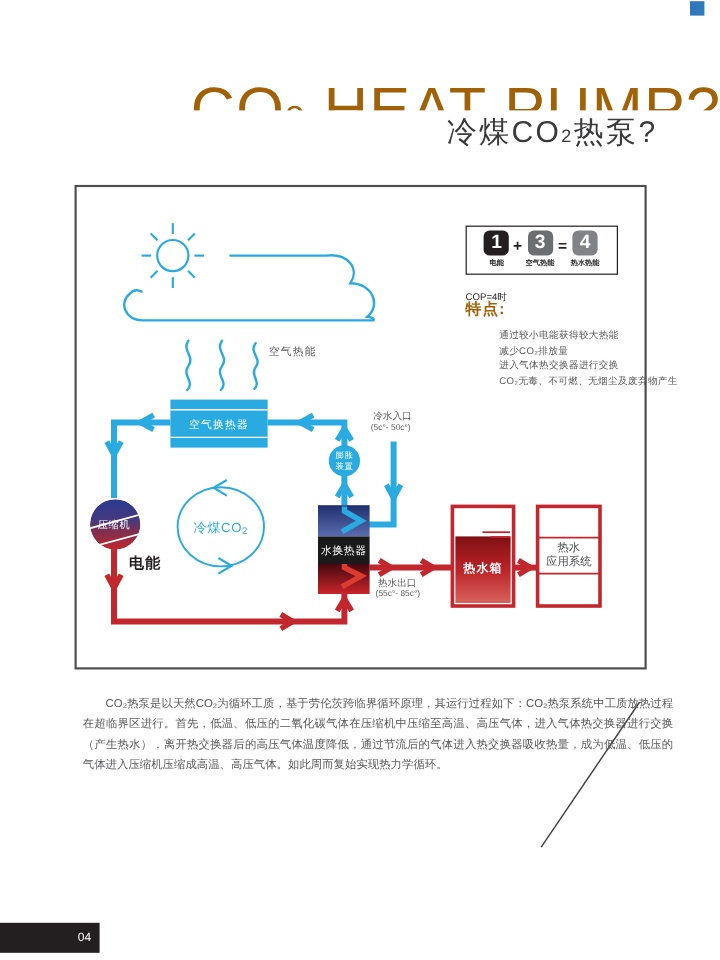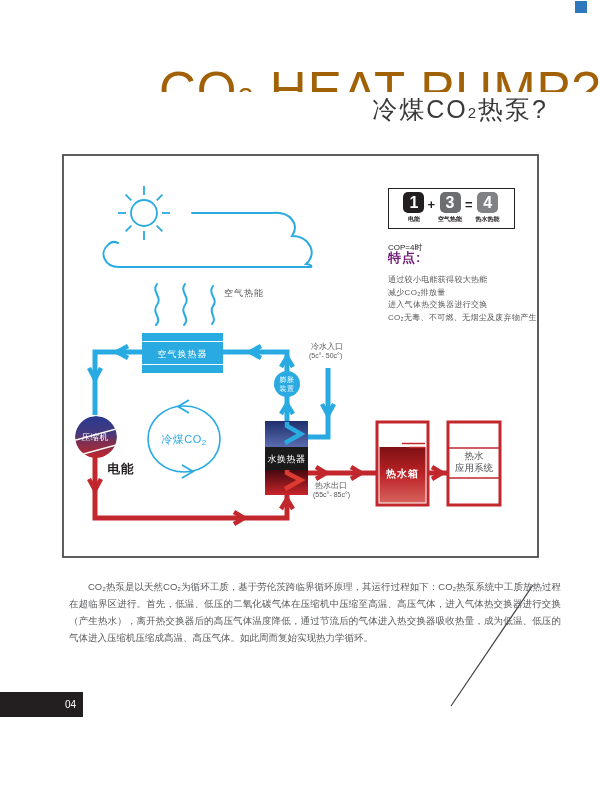--- a/index.html
+++ b/index.html
@@ -23,29 +23,29 @@
   .term{display:flex;flex-direction:column;align-items:center;}
   .num-sq{width:21px;height:21px;border-radius:5px;color:#fff;font-weight:bold;font-size:16px;
           display:flex;align-items:center;justify-content:center;}
   .sq1{background:#231F20;} .sq2{background:#6D6E71;} .sq3{background:#808285;}
   .term-label{font-size:6px;font-weight:bold;color:#231F20;margin-top:2px;white-space:nowrap;}
   .op{font-size:13px;font-weight:bold;color:#231F20;line-height:21px;margin-top:2px;}
   .cop-note{left:388px;top:242px;width:127px;font-size:8px;color:#231F20;}
 
   
   .features{left:388px;top:249px;width:150px;}
-  .features-heading{font-size:13px;font-weight:bold;color:#701a75;letter-spacing:1px;margin:0 0 7px 0;}
-  .feature-item{font-size:8px;color:#58595B;line-height:12.6px;letter-spacing:0.3px;white-space:nowrap;}
+  .features-heading{font-size:13px;font-weight:bold;color:#a16207;letter-spacing:1px;margin:0 0 7px 0;}
+  .feature-item{font-size:8px;color:#58595B;line-height:12.6px;letter-spacing:0.3px;white-space:nowrap;margin-left:28px;}
 
   
   .body-par{left:69px;top:578px;width:492px;font-size:9.5px;line-height:17px;color:#58595B;
             text-align:justify;text-indent:2em;margin:0;}
 
   
-  .footer-bar{left:0;top:692px;width:83px;height:25px;background:#231F20;text-align:center;}
+  .footer-bar{left:0;top:769px;width:83px;height:25px;background:#231F20;text-align:center;}
   .footer-page{position:absolute;right:7px;top:0;height:25px;line-height:25px;
                color:#fff;font-size:10px;}
   svg text{font-family:"Liberation Sans","DejaVu Sans",sans-serif;}
 </style>
 </head>
 <body>
 
 <div class="page">
 
   <h1 class="abs title-en"><span>CO</span><span class="sub">2</span><span> HEAT PUMP?</span></h1>

